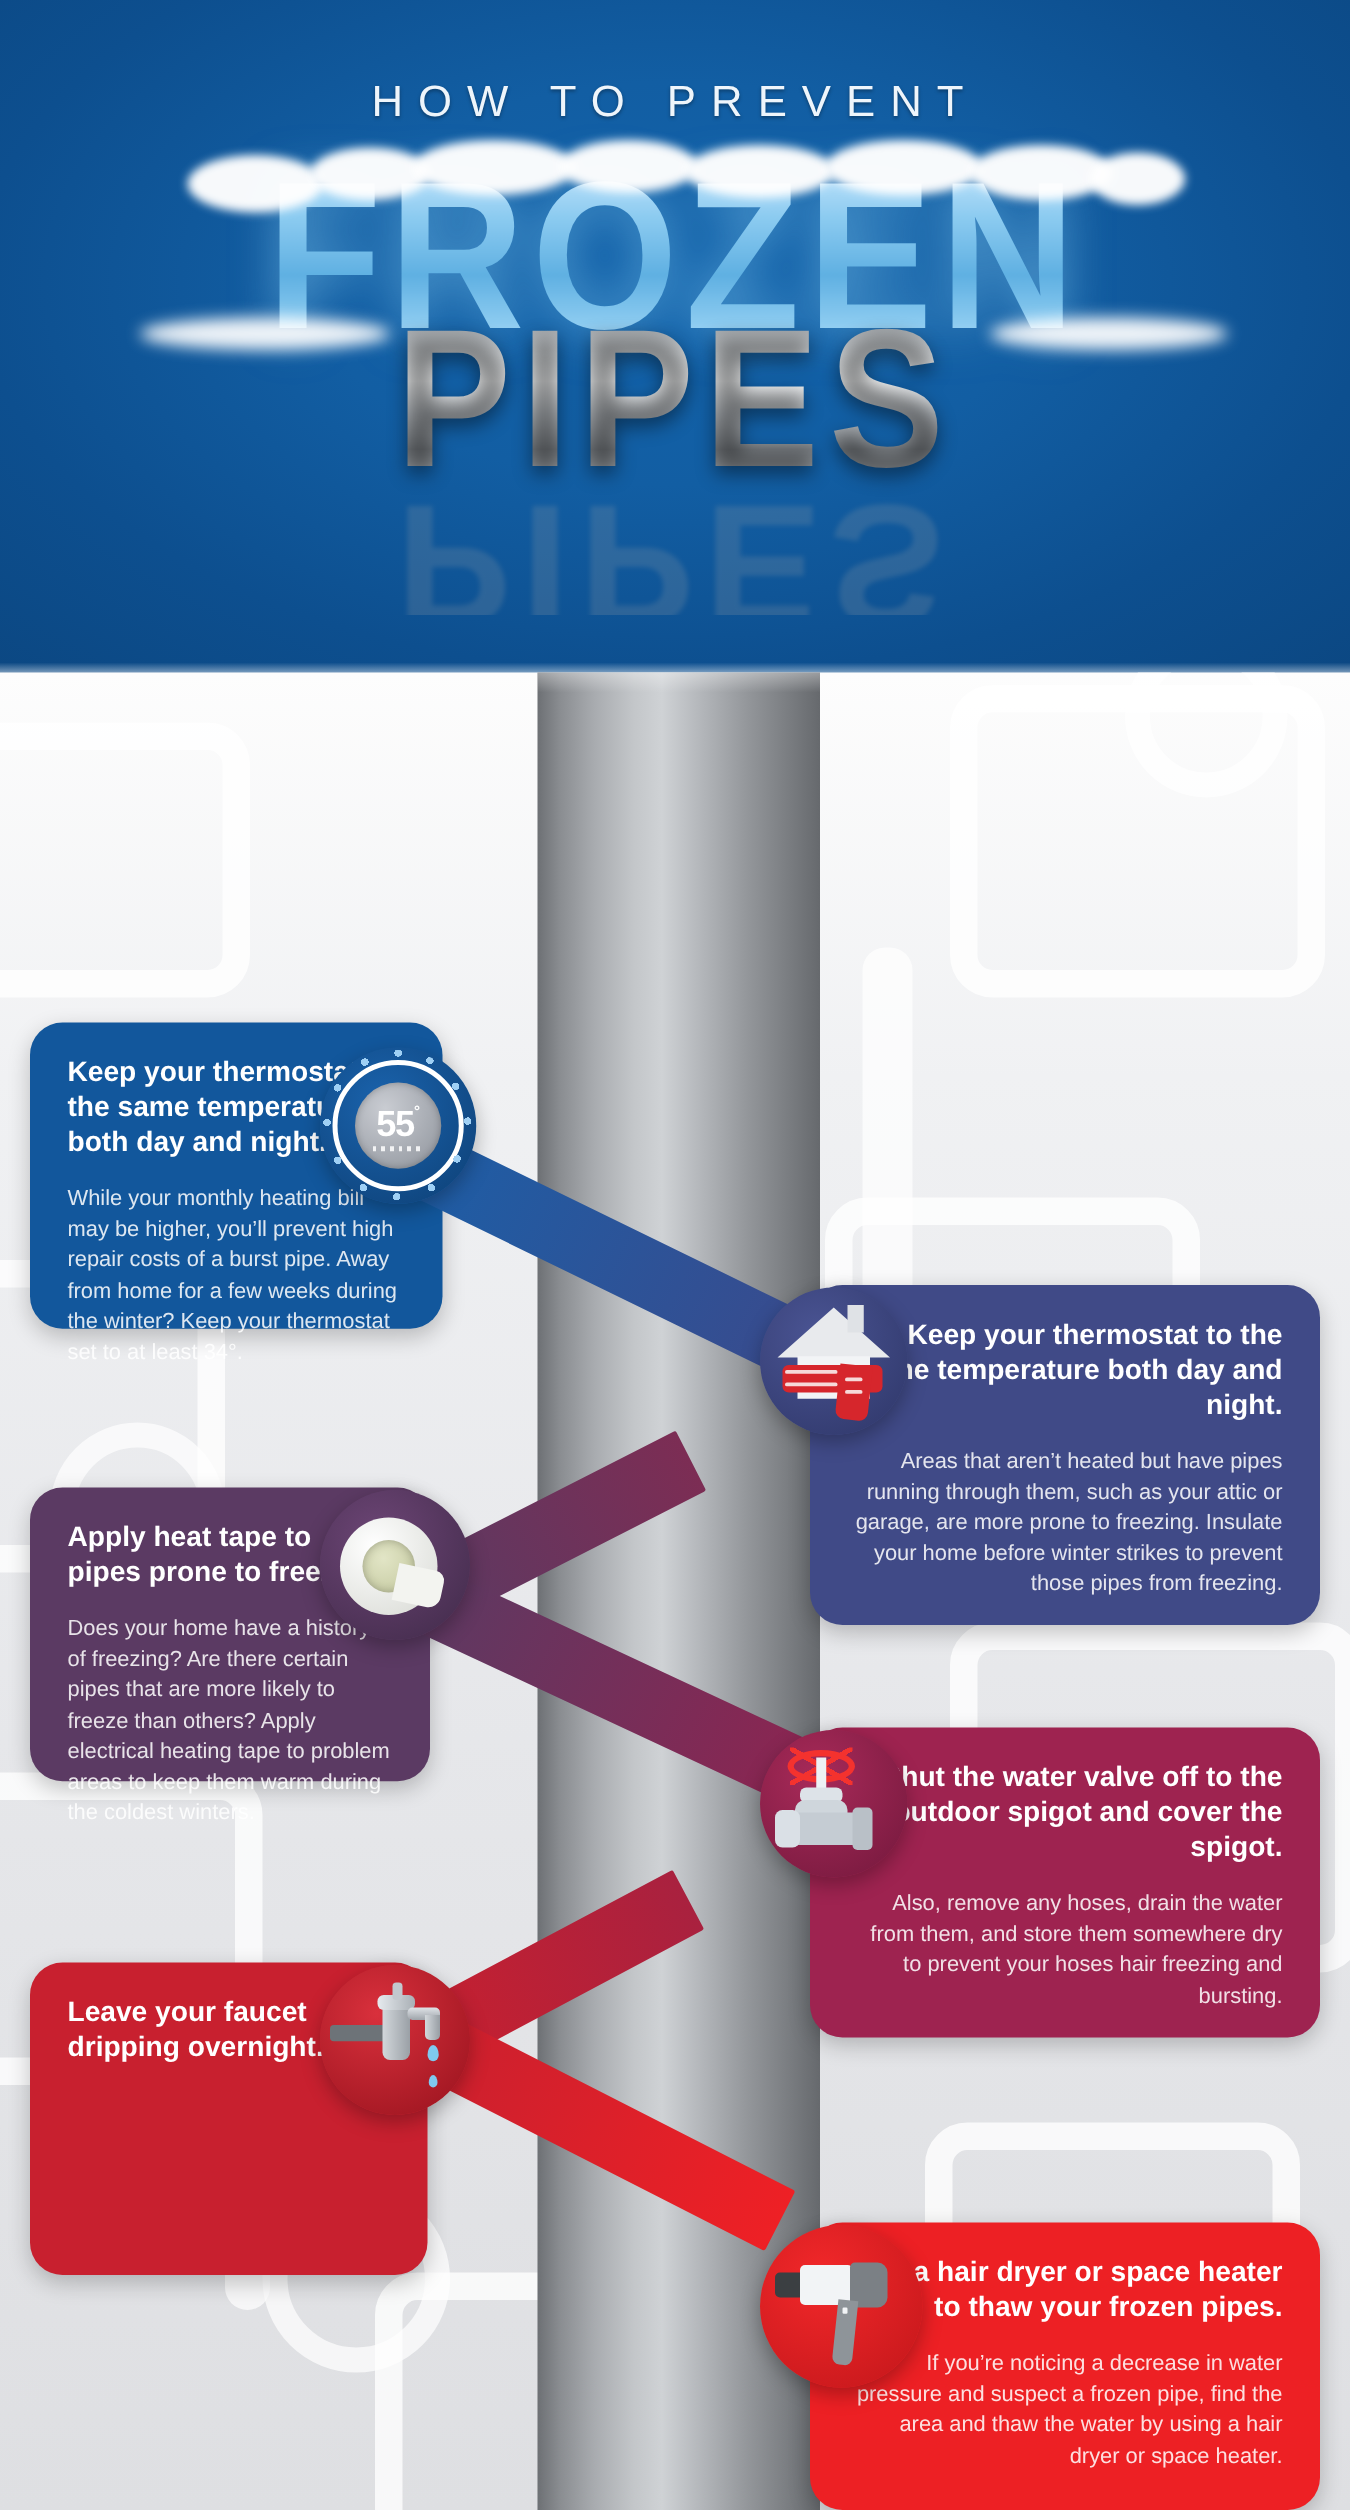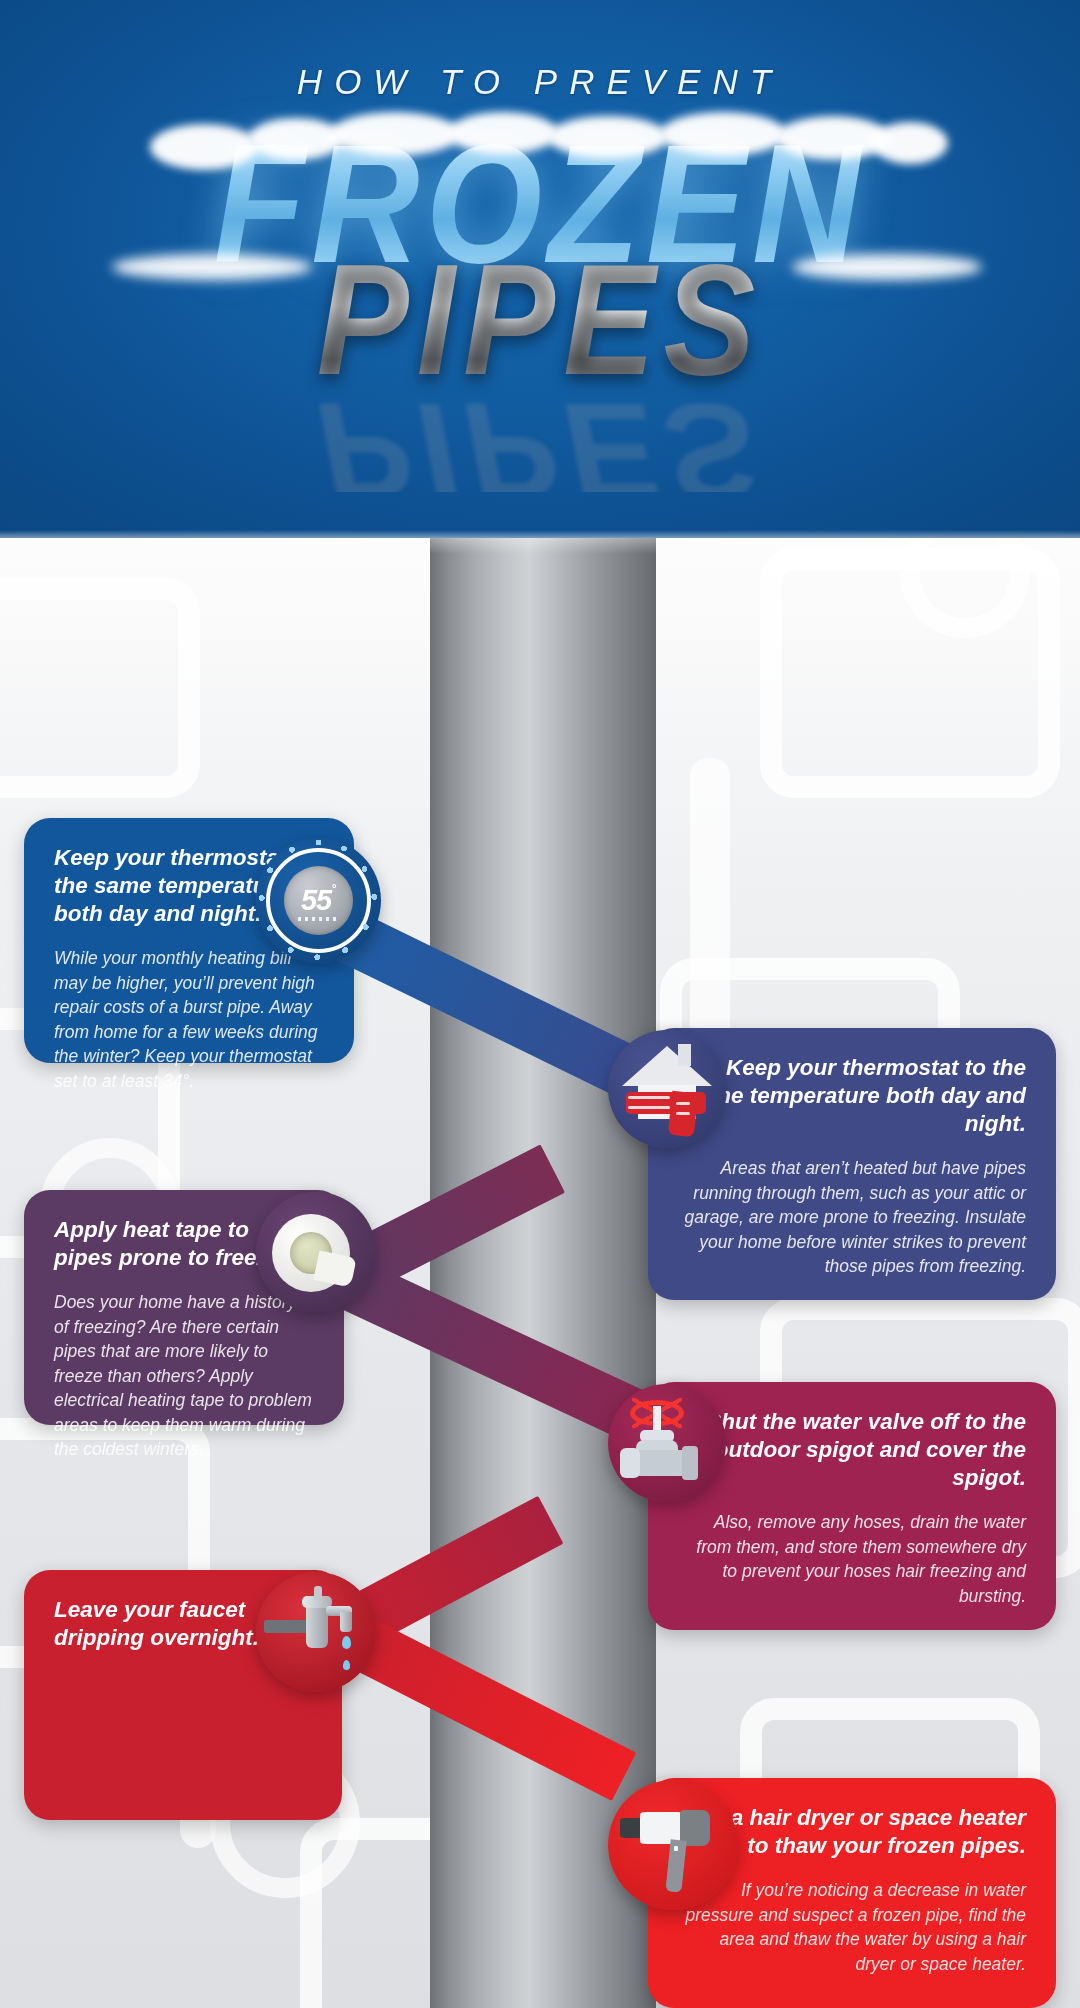--- a/index.html
+++ b/index.html
@@ -4,21 +4,21 @@
 <style>
   * { margin:0; padding:0; box-sizing:border-box; }
   html,body { width:1080px; height:2008px; }
   body {
     font-family:"Liberation Sans", sans-serif;
     background:#e9eaec;
     overflow:hidden;
     position:relative;
   }
 
-  #page { position:relative; width:1080px; height:2008px; overflow:hidden;font-style:italic; }
+  #page { position:relative; width:1080px; height:2008px; overflow:hidden; }
 
   
   #header {
     position:absolute; left:0; top:0; width:1080px; height:540px;
     background:
       radial-gradient(ellipse 820px 460px at 50% 42%, #1263ab 0%, #125ea3 35%, #0d4f8f 68%, #0b4680 100%);
     overflow:hidden;
   }
   #header::after{
     content:""; position:absolute; left:0; bottom:0; width:100%; height:10px;

